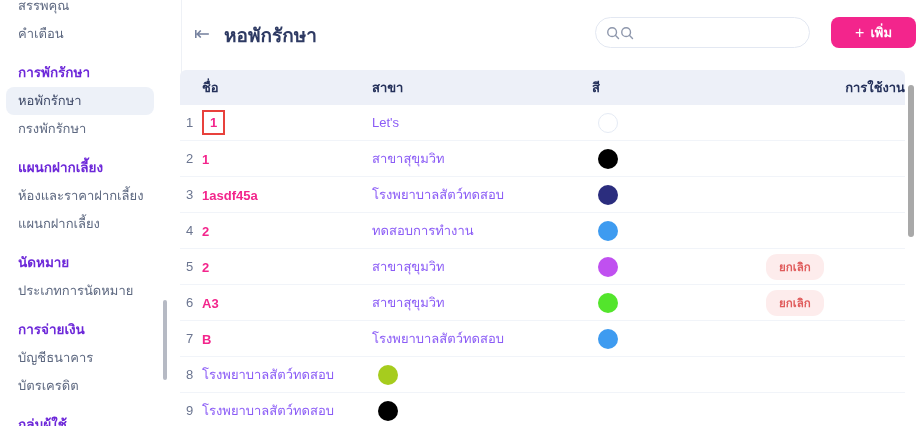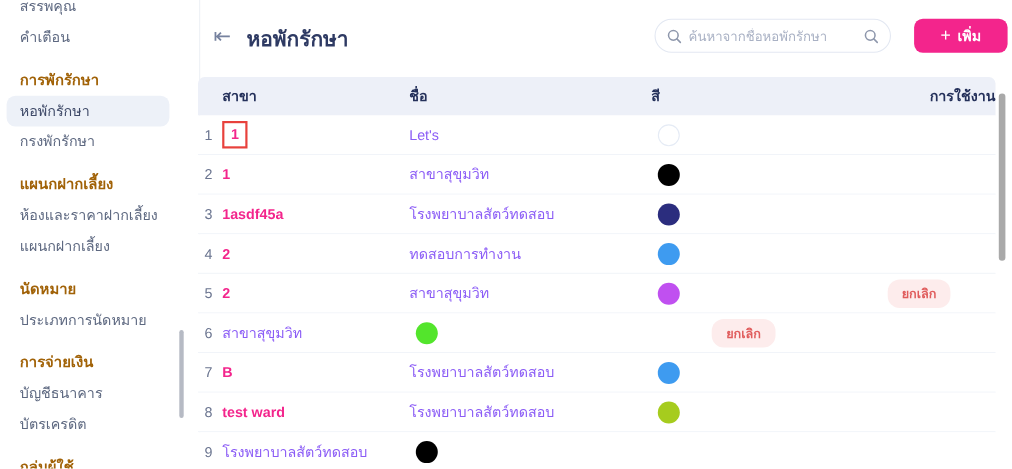--- a/index.html
+++ b/index.html
@@ -8,21 +8,21 @@
 
   
   .sidebar { position:absolute; left:0; top:0; width:182px; height:426px;
     background:#ffffff; border-right:1px solid #eef1f6; overflow:hidden; }
   .side-scroll { position:absolute; top:-8px; left:0; width:168px; }
   .side-item { height:28px; line-height:28px; padding-left:18px; font-size:13px;
     color:#5d6880; cursor:pointer; white-space:nowrap; }
   .side-item.active { background:#edf1f8; border-radius:8px; margin:0 14px 0 6px;
     padding-left:12px; color:#3f4a68; }
   .side-header { height:28px; line-height:28px; margin-top:11px; padding-left:18px;
-    font-size:13.5px; font-weight:bold; color:#a16207; white-space:nowrap; }
+    font-size:13.5px; font-weight:bold; color:#6d28d9; white-space:nowrap; }
   .side-thumb { position:absolute; left:163px; top:300px; width:4px; height:80px;
     background:#b6bac4; border-radius:2px; }
 
   
   .collapse { position:absolute; left:194px; top:22px; font-size:19px; color:#76829f;
     cursor:pointer; line-height:24px; }
   .page-title { position:absolute; left:224px; top:20px; font-size:19px; font-weight:bold;
     color:#2e3a63; }
   .search-pill { position:absolute; left:595px; top:17px; width:215px; height:31px;
     border:1px solid #e3e8f2; border-radius:17px; background:#fff;
@@ -45,21 +45,21 @@
   .thead { height:35px; background:#edf0f8; border-radius:6px 6px 0 0; }
   .th { font-size:13px; font-weight:bold; color:#24305a; padding-left:6px; }
   .th.center { text-align:right; padding-left:0; }
   .trow { height:36px; border-bottom:1px solid #f1f4f9; background:#fff; }
   .td-no { font-size:13px; color:#6b7590; padding-left:6px; }
   .td-name { padding-left:6px; }
   .name-link { font-size:13px; font-weight:bold; color:#f3258c; cursor:pointer; }
   .annot-box { display:inline-block; border:2px solid #e8413c; padding:1px 6px 2px 6px; }
   .td-branch { font-size:13px; color:#8b5cf6; padding-left:6px; }
   .dot { width:20px; height:20px; border-radius:50%; margin-left:12px; }
-  .td-status { text-align:center; }
+  .td-status { text-align:left; }
   .badge { display:inline-block; background:#fdecec; color:#e05c5c; font-size:11.5px;
     font-weight:bold; padding:4px 13px; border-radius:11px; }
 
   .main-thumb { position:absolute; left:908px; top:85px; width:6px; height:152px;
     background:#a9a9a9; border-radius:3px; }
 </style>
 </head>
 <body>
 
 <nav class="sidebar">
@@ -83,37 +83,36 @@
 </nav>
 
 <span class="collapse">⇤</span>
 <h1 class="page-title">หอพักรักษา</h1>
 
 <div class="search-pill">
   <svg width="14" height="14" viewBox="0 0 16 16">
     <circle cx="7" cy="7" r="5" fill="none" stroke="#8e97ac" stroke-width="1.6"></circle>
     <line x1="10.7" y1="10.7" x2="14.3" y2="14.3" stroke="#8e97ac" stroke-width="1.6" stroke-linecap="round"></line>
   </svg>
-  <input class="search-input" type="text" placeholder="ค้นหาจากชื่อหอพักรักษา" style="">
   <svg width="14" height="14" viewBox="0 0 16 16">
     <circle cx="7" cy="7" r="5" fill="none" stroke="#8e97ac" stroke-width="1.6"></circle>
     <line x1="10.7" y1="10.7" x2="14.3" y2="14.3" stroke="#8e97ac" stroke-width="1.6" stroke-linecap="round"></line>
   </svg>
 </div>
 
 <button class="add-btn">
   <span class="add-plus">+</span>
   <span>เพิ่ม</span>
 </button>
 
 <div class="tbl">
   <div class="tgrid thead">
     <span class="th"></span>
+    <span class="th">ชื่อ</span>
     <span class="th">สาขา</span>
-    <span class="th">ชื่อ</span>
     <span class="th">สี</span>
     <span class="th center">การใช้งาน</span>
   </div>
   <div id="table-body">
       <div class="tgrid trow">
         <span class="td-no">1</span>
         <span class="td-name"><span class="annot-box"><span class="name-link">1</span></span></span>
         <span class="td-branch">Let's</span>
         <span>
           <span class="dot" style="display: block; background: rgb(255, 255, 255); border: 1px solid rgb(229, 235, 245);"></span>
@@ -151,38 +150,38 @@
         <span class="td-no">5</span>
         <span class="td-name"><span class="name-link">2</span></span>
         <span class="td-branch">สาขาสุขุมวิท</span>
         <span>
           <span class="dot" style="display: block; background: rgb(192, 80, 240);"></span>
         </span>
         <span class="td-status"><span class="badge">ยกเลิก</span></span>
       </div>
       <div class="tgrid trow">
         <span class="td-no">6</span>
+        <span class="td-name"><span class="name-link">A3</span></span>
         <span class="td-branch">สาขาสุขุมวิท</span>
         <span>
           <span class="dot" style="display: block; background: rgb(83, 229, 44);"></span>
         </span>
         <span class="td-status"><span class="badge">ยกเลิก</span></span>
       </div>
       <div class="tgrid trow">
         <span class="td-no">7</span>
         <span class="td-name"><span class="name-link">B</span></span>
         <span class="td-branch">โรงพยาบาลสัตว์ทดสอบ</span>
         <span>
           <span class="dot" style="display: block; background: rgb(62, 155, 240);"></span>
         </span>
         <span class="td-status"></span>
       </div>
       <div class="tgrid trow">
         <span class="td-no">8</span>
-        <span class="td-name"><span class="name-link">test ward</span></span>
         <span class="td-branch">โรงพยาบาลสัตว์ทดสอบ</span>
         <span>
           <span class="dot" style="display: block; background: rgb(166, 204, 30);"></span>
         </span>
         <span class="td-status"></span>
       </div>
       <div class="tgrid trow">
         <span class="td-no">9</span>
         <span class="td-branch">โรงพยาบาลสัตว์ทดสอบ</span>
         <span>

